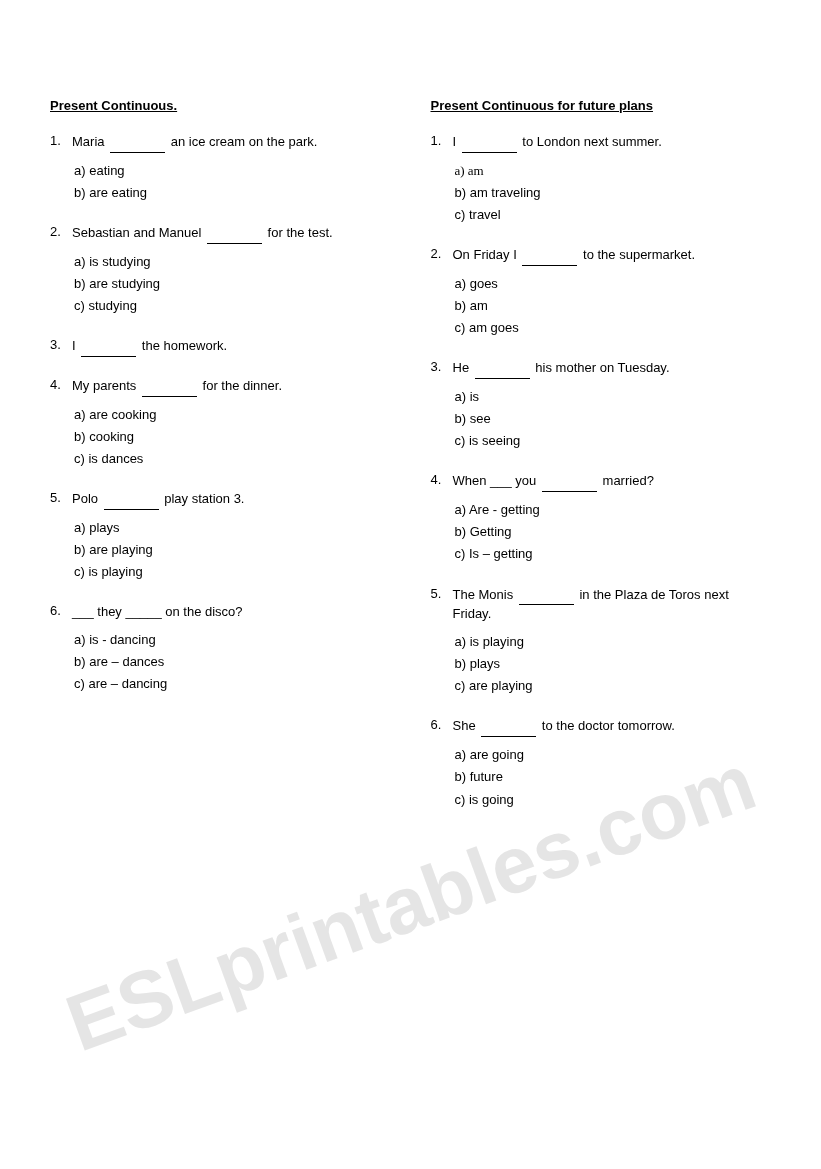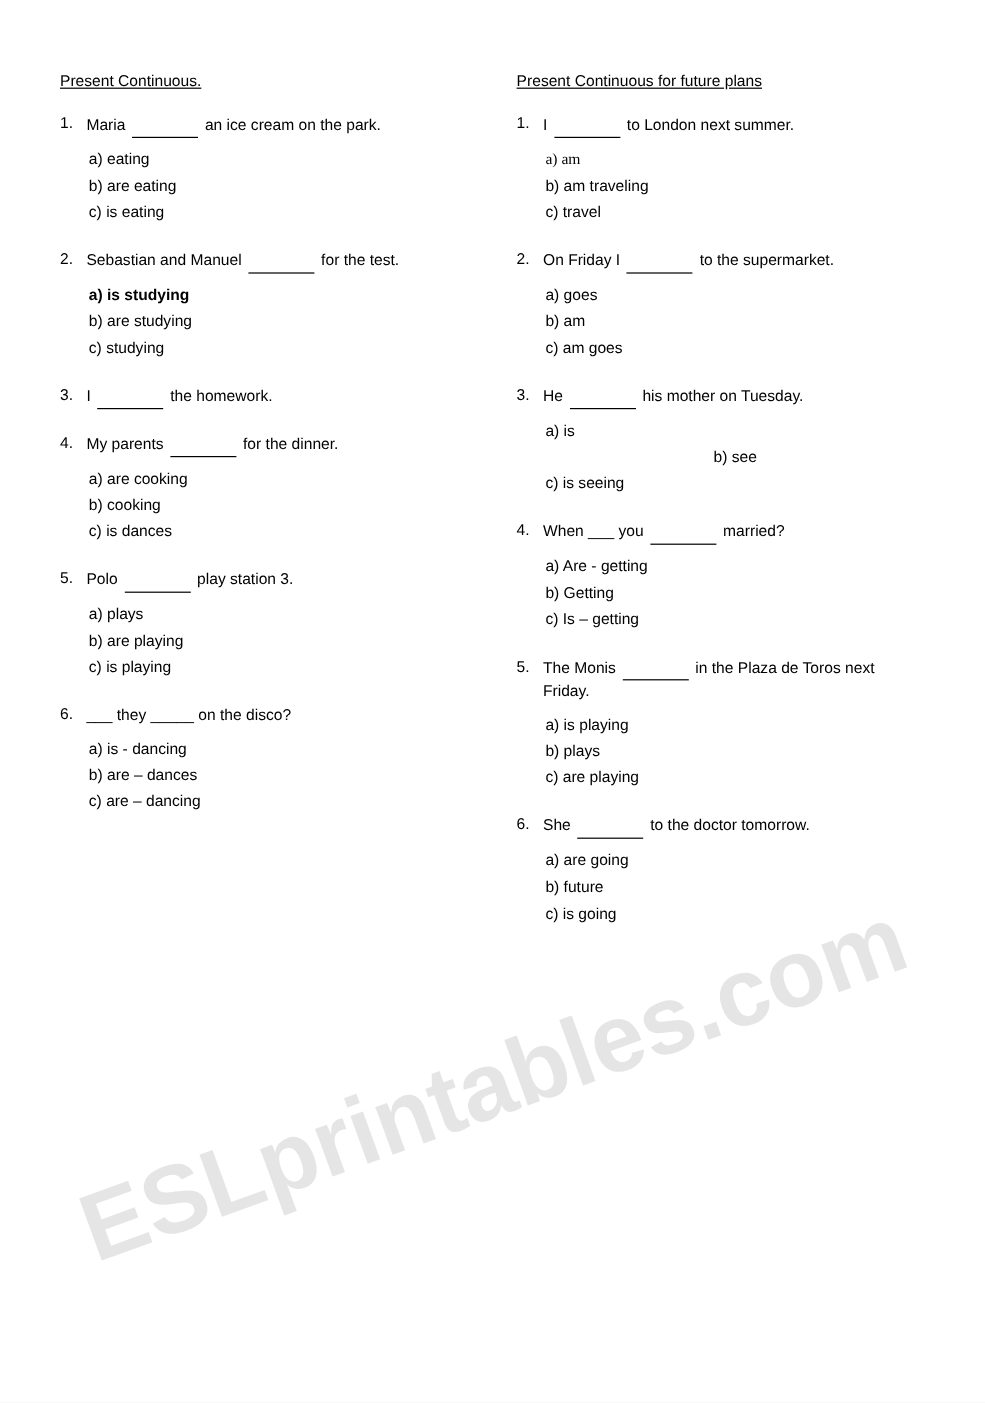--- a/index.html
+++ b/index.html
@@ -33,24 +33,25 @@
       font-family: Arial, sans-serif;
     }
     .columns {
       display: flex;
       gap: 40px;
     }
     .col {
       flex: 1;
     }
     .section-title {
-      font-weight: normal;
+      font-weight: bold;
       text-decoration: underline;
       margin-bottom: 20px;
       font-size: 13px;
+      margin-top: 38px;
     }
     ol.questions {
       list-style: none;
       padding: 0;
       counter-reset: question-counter;
     }
     ol.questions > li {
       counter-increment: question-counter;
       margin-bottom: 20px;
     }
@@ -67,30 +68,29 @@
 
       <ol class="questions" id="left-questions-list">
       <li>
             <div style="display: flex; align-items: flex-start; margin-bottom: 7px;">
               <span style="min-width: 22px; font-weight: normal;">1.</span>
               <span style="flex: 1 1 0%; line-height: 1.45;">Maria <span style="display: inline-block; border-bottom: 1px solid rgb(0, 0, 0); min-width: 55px; margin: 0px 2px;">&nbsp;&nbsp;&nbsp;&nbsp;&nbsp;&nbsp;&nbsp;</span> an ice cream on the park.</span>
             </div>
             <ul style="list-style: none; padding-left: 24px; margin-bottom: 4px;">
               <li style="line-height: 1.7;">a) eating</li>
               <li style="line-height: 1.7;">b) are eating</li>
-              <li style="line-height: 1.7;">c) is eating</li>
             </ul>
           </li>
           <li>
             <div style="display: flex; align-items: flex-start; margin-bottom: 7px;">
               <span style="min-width: 22px; font-weight: normal;">2.</span>
               <span style="flex: 1 1 0%; line-height: 1.45;">Sebastian and Manuel <span style="display: inline-block; border-bottom: 1px solid rgb(0, 0, 0); min-width: 55px; margin: 0px 2px;">&nbsp;&nbsp;&nbsp;&nbsp;&nbsp;&nbsp;&nbsp;</span> for the test.</span>
             </div>
             <ul style="list-style: none; padding-left: 24px; margin-bottom: 4px;">
-              <li style="line-height: 1.7; font-weight: bold;">a) is studying</li>
+              <li style="line-height: 1.7;">a) is studying</li>
               <li style="line-height: 1.7;">b) are studying</li>
               <li style="line-height: 1.7;">c) studying</li>
             </ul>
           </li>
           <li>
             <div style="display: flex; align-items: flex-start; margin-bottom: 7px;">
               <span style="min-width: 22px; font-weight: normal;">3.</span>
               <span style="flex: 1 1 0%; line-height: 1.45;">I <span style="display: inline-block; border-bottom: 1px solid rgb(0, 0, 0); min-width: 55px; margin: 0px 2px;">&nbsp;&nbsp;&nbsp;&nbsp;&nbsp;&nbsp;&nbsp;</span> the homework.</span>
             </div>
           </li>
@@ -156,21 +156,21 @@
               <li style="line-height: 1.7;">c) am goes</li>
             </ul>
           </li>
           <li>
             <div style="display: flex; align-items: flex-start; margin-bottom: 7px;">
               <span style="min-width: 22px; font-weight: normal;">3.</span>
               <span style="flex: 1 1 0%; line-height: 1.45;">He <span style="display: inline-block; border-bottom: 1px solid rgb(0, 0, 0); min-width: 55px; margin: 0px 2px;">&nbsp;&nbsp;&nbsp;&nbsp;&nbsp;&nbsp;&nbsp;</span> his mother on Tuesday.</span>
             </div>
             <ul style="list-style: none; padding-left: 24px; margin-bottom: 4px;">
               <li style="line-height: 1.7;">a) is</li>
-              <li style="line-height: 1.7; text-align: center;">b) see</li>
+              <li style="line-height: 1.7;">b) see</li>
               <li style="line-height: 1.7;">c) is seeing</li>
             </ul>
           </li>
           <li>
             <div style="display: flex; align-items: flex-start; margin-bottom: 7px;">
               <span style="min-width: 22px; font-weight: normal;">4.</span>
               <span style="flex: 1 1 0%; line-height: 1.45;">When ___ you <span style="display: inline-block; border-bottom: 1px solid rgb(0, 0, 0); min-width: 55px; margin: 0px 2px;">&nbsp;&nbsp;&nbsp;&nbsp;&nbsp;&nbsp;&nbsp;</span> married?</span>
             </div>
             <ul style="list-style: none; padding-left: 24px; margin-bottom: 4px;">
               <li style="line-height: 1.7;">a) Are - getting</li>

